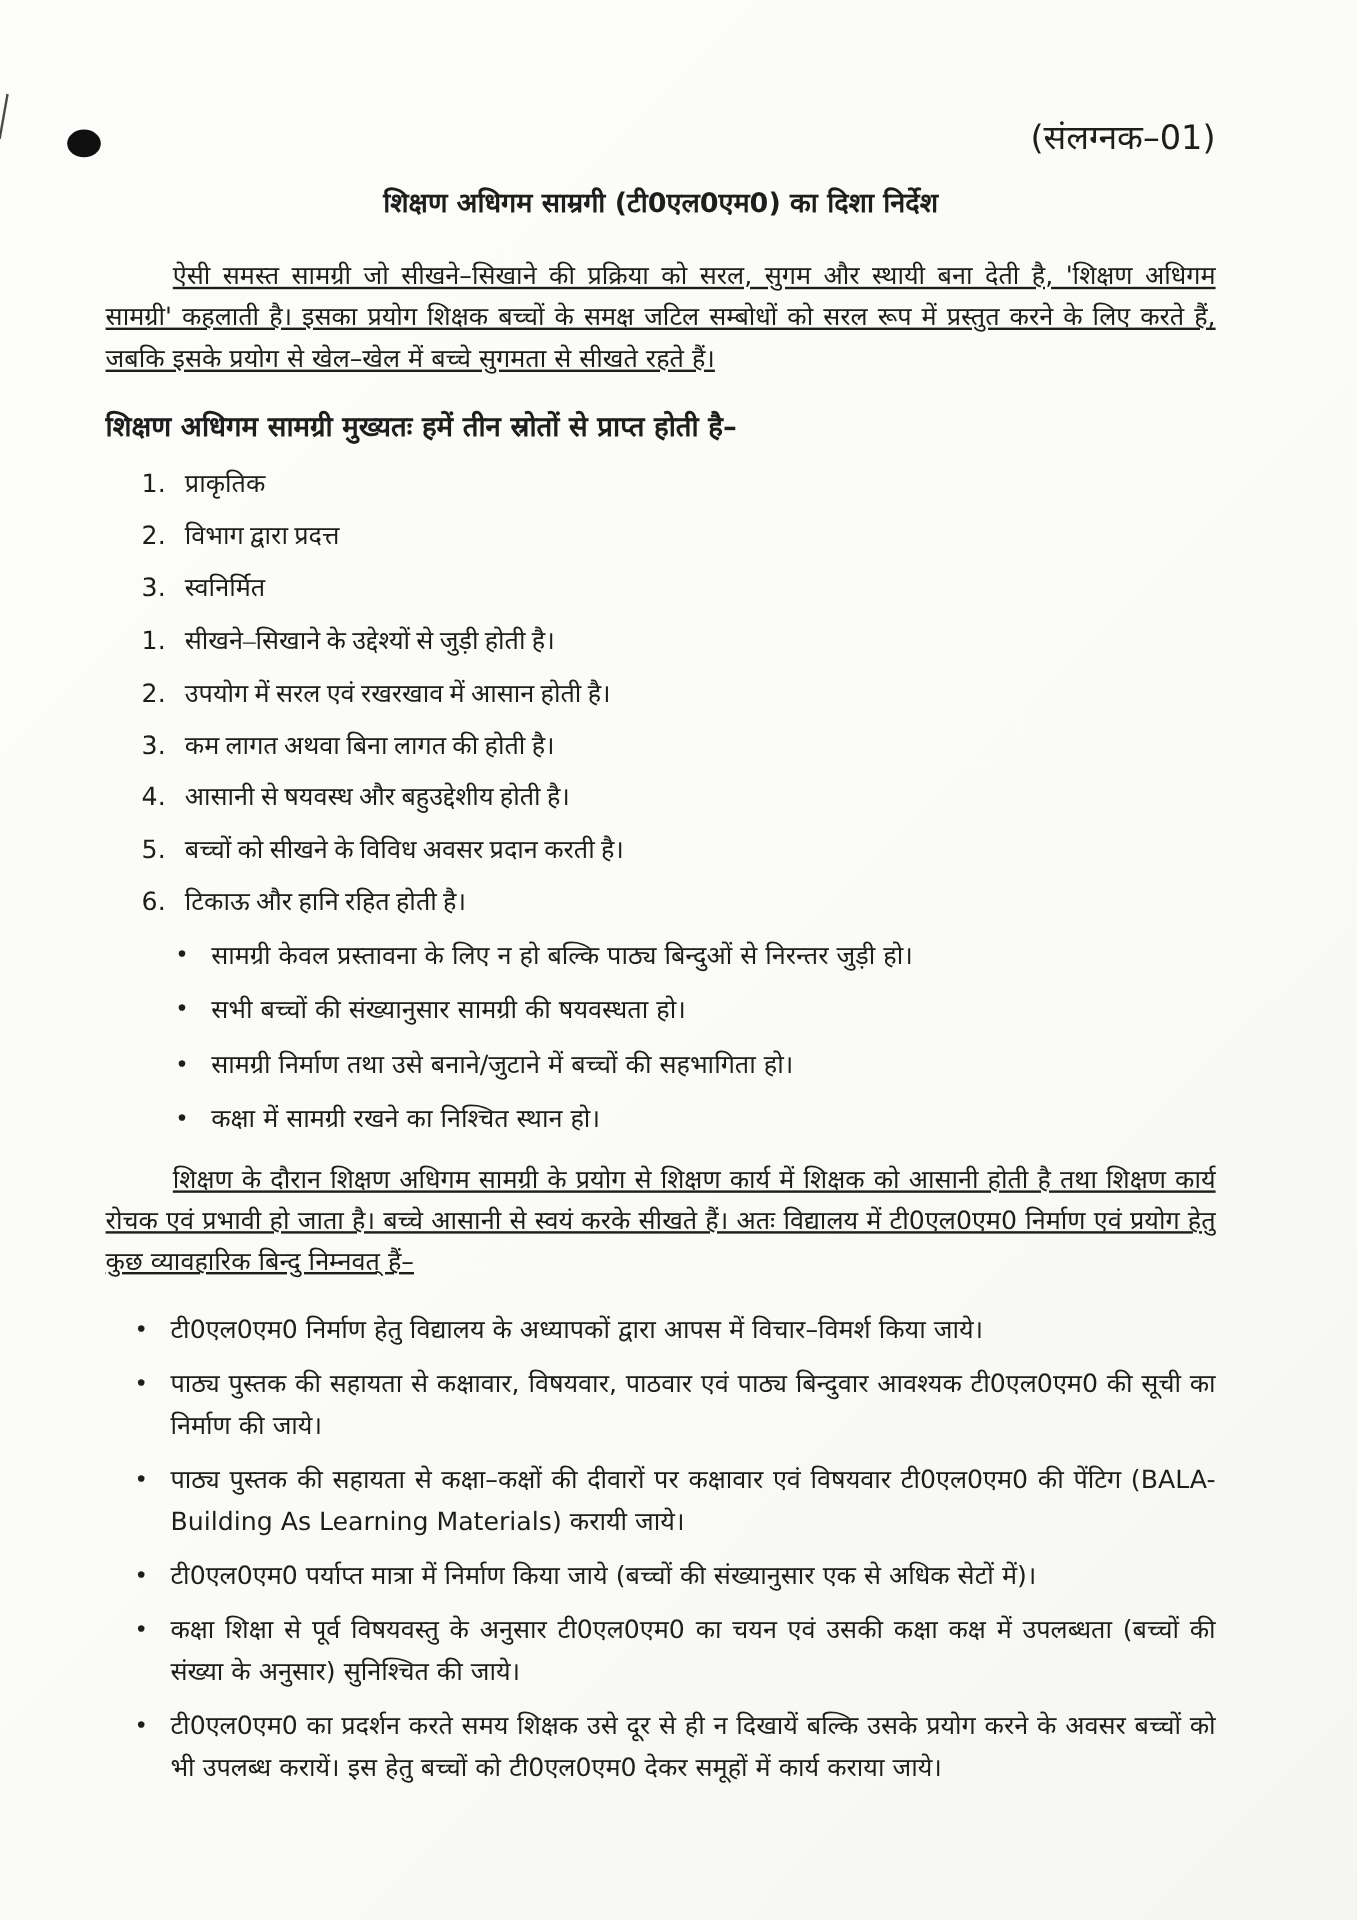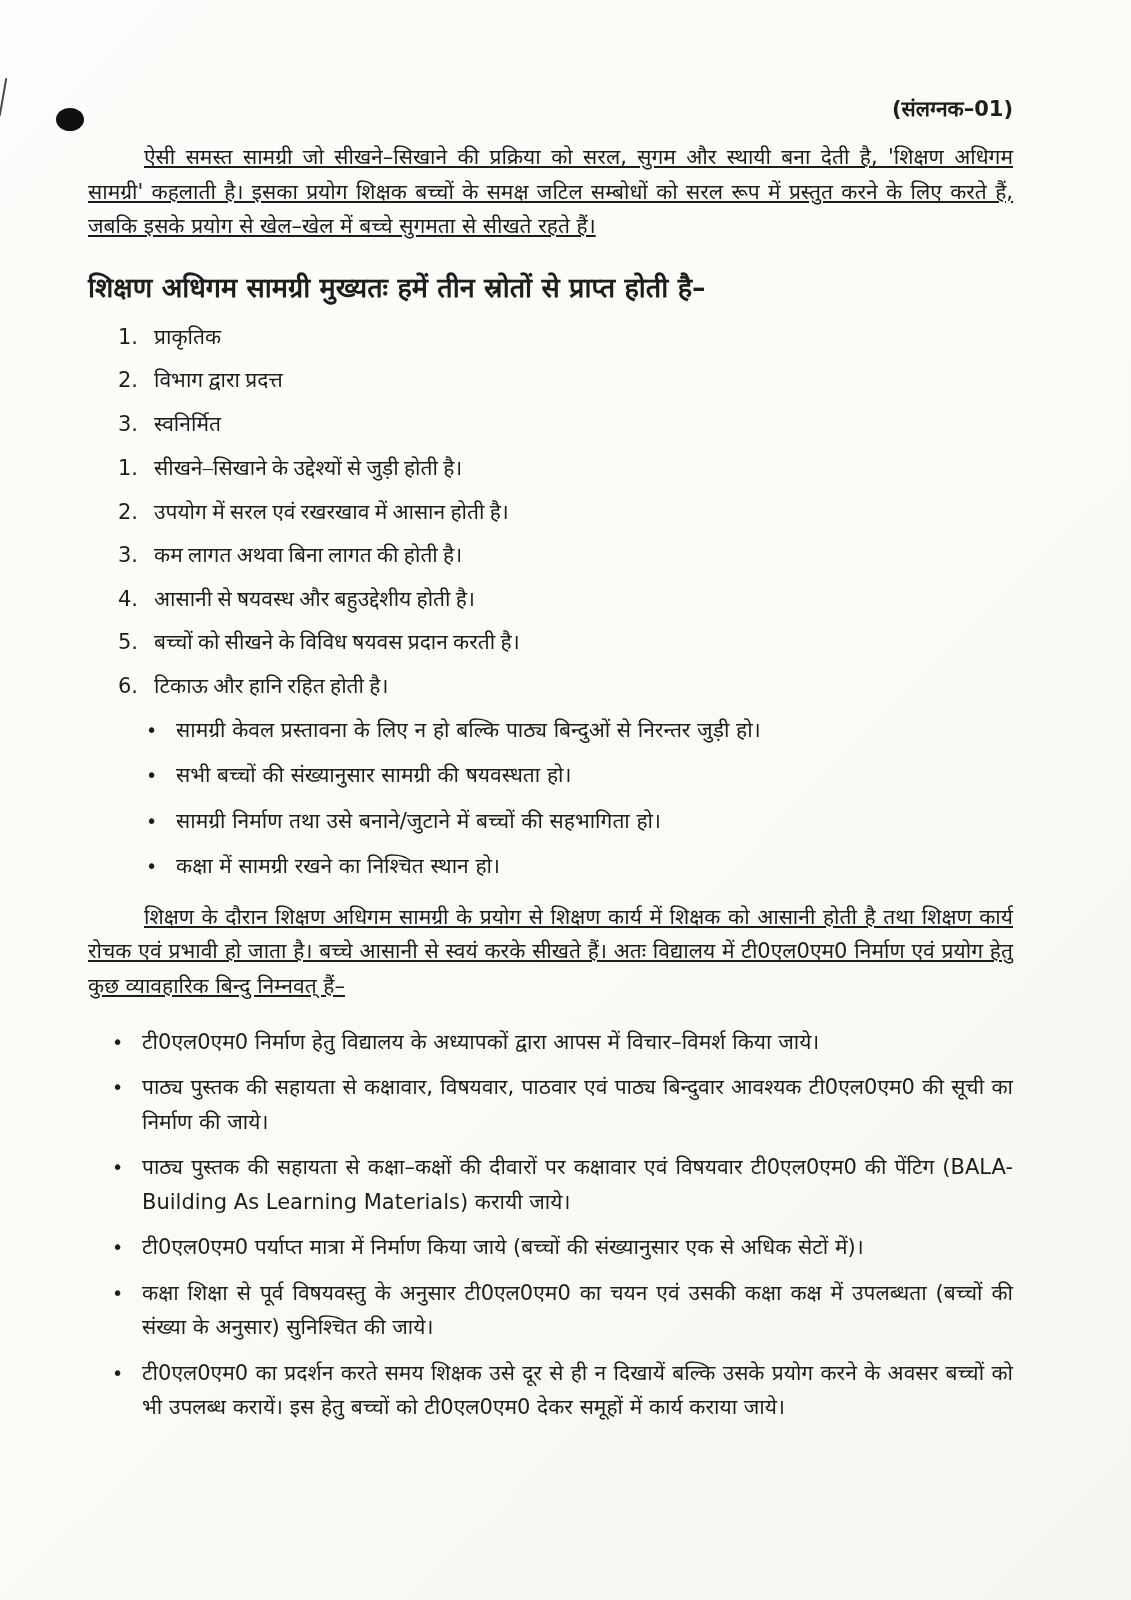--- a/index.html
+++ b/index.html
@@ -24,39 +24,39 @@
     width: 28px; height: 23px; border-radius: 50%;
     background: #101010;
   }
   .edge-mark {
     position: absolute; left: 2px; top: 78px;
     width: 2px; height: 38px; background: #4a4a4a;
     transform: rotate(10deg);
   }
   .attachment {
     text-align: right;
-    font-weight: bold;
-    font-size: 21px;
+    font-weight: normal;
+    font-size: 28px;
     margin: 0 0 14px 0;
   }
   .title {
     margin: 0 0 24px 0;
     text-align: center;
     font-size: 22.5px;
     font-weight: bold;
   }
   .para {
     margin: 0 0 22px 0;
     text-align: justify;
     text-decoration: underline;
   }
   .indent { text-indent: 56px; }
   .heading {
     margin: 4px 0 10px 0;
-    font-size: 27px;
+    font-size: 23px;
     font-weight: bold;
   }
   .numlist { margin: 0 0 10px 30px; }
   .numitem {
     display: flex;
     margin-bottom: 9px;
   }
   .numitem .num {
     flex: 0 0 36px;
     font-weight: bold;
@@ -82,20 +82,21 @@
 </style>
 </head>
 <body>
 
 <div class="page">
   <div class="edge-mark"></div>
   <div class="punch-dot"></div>
 
   <div class="attachment">(संलग्नक–01)</div>
 
+  <h1 class="title">शिक्षण अधिगम साम्रगी (टी0एल0एम0) का दिशा निर्देश</h1>
 
   <p class="para indent">ऐसी समस्त सामग्री जो सीखने–सिखाने की प्रक्रिया को सरल, सुगम और स्थायी बना देती है, 'शिक्षण अधिगम सामग्री' कहलाती है। इसका प्रयोग शिक्षक बच्चों के समक्ष जटिल सम्बोधों को सरल रूप में प्रस्तुत करने के लिए करते हैं, जबकि इसके प्रयोग से खेल–खेल में बच्चे सुगमता से सीखते रहते हैं।</p>
 
   <h2 class="heading">शिक्षण अधिगम सामग्री मुख्यतः हमें तीन स्रोतों से प्राप्त होती है–</h2>
   <div class="numlist plain">
     <div class="numitem">
       <span class="num">1.</span>
       <span class="txt">प्राकृतिक</span>
     </div>
     <div class="numitem">
@@ -120,21 +121,21 @@
     <div class="numitem">
       <span class="num">3.</span>
       <span class="txt">कम लागत अथवा बिना लागत की होती है।</span>
     </div>
     <div class="numitem">
       <span class="num">4.</span>
       <span class="txt">आसानी से षयवस्ध और बहुउद्देशीय होती है।</span>
     </div>
     <div class="numitem">
       <span class="num">5.</span>
-      <span class="txt">बच्चों को सीखने के विविध षयवस प्रदान करती है।</span>
+      <span class="txt">बच्चों को सीखने के विविध अवसर प्रदान करती है।</span>
     </div>
     <div class="numitem">
       <span class="num">6.</span>
       <span class="txt">टिकाऊ और हानि रहित होती है।</span>
     </div>
   </div>
 
 
   <div class="bullist group1">
     <div class="bullet-item">

